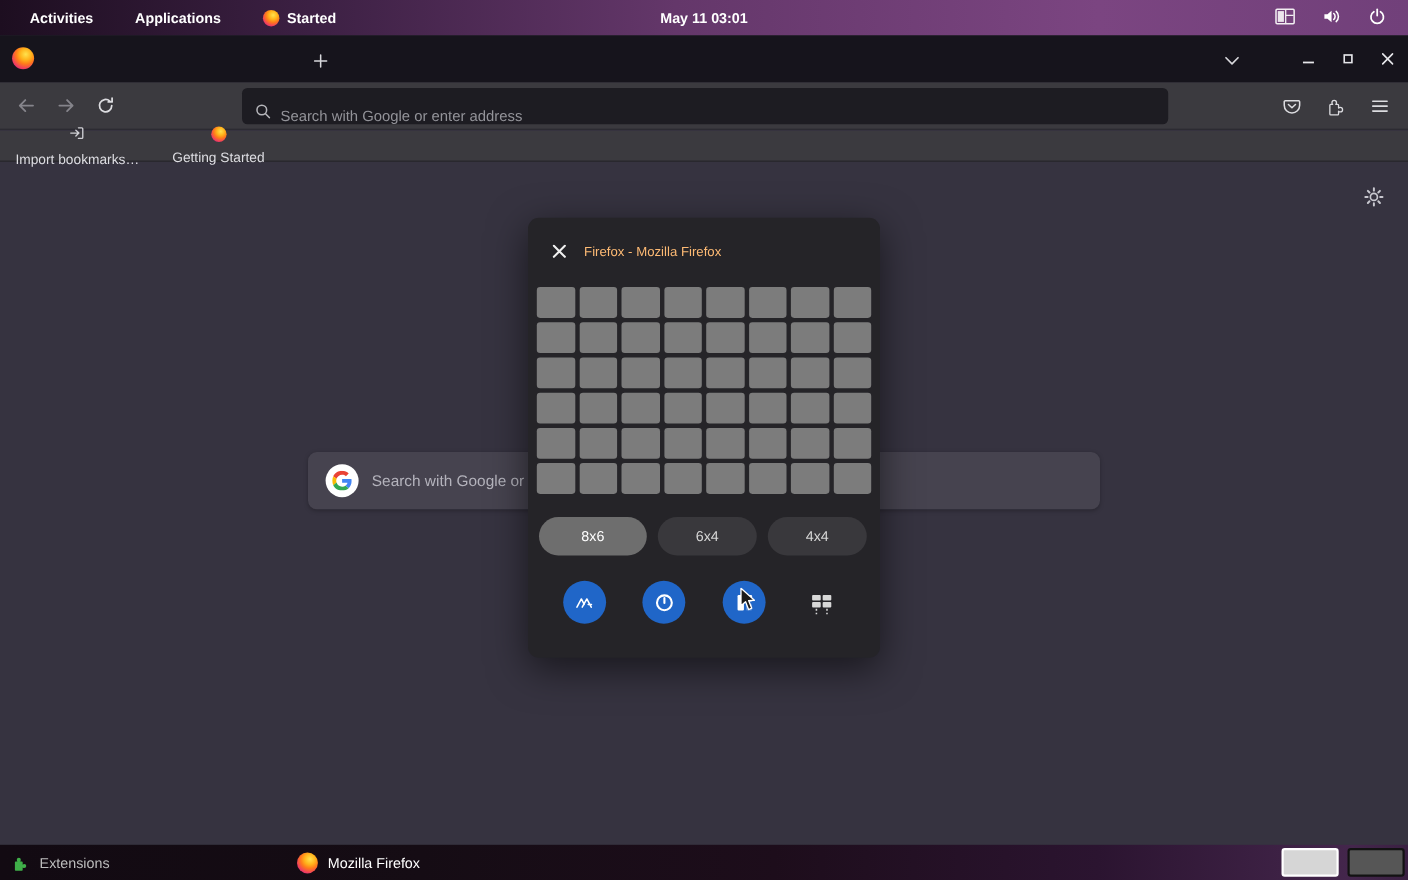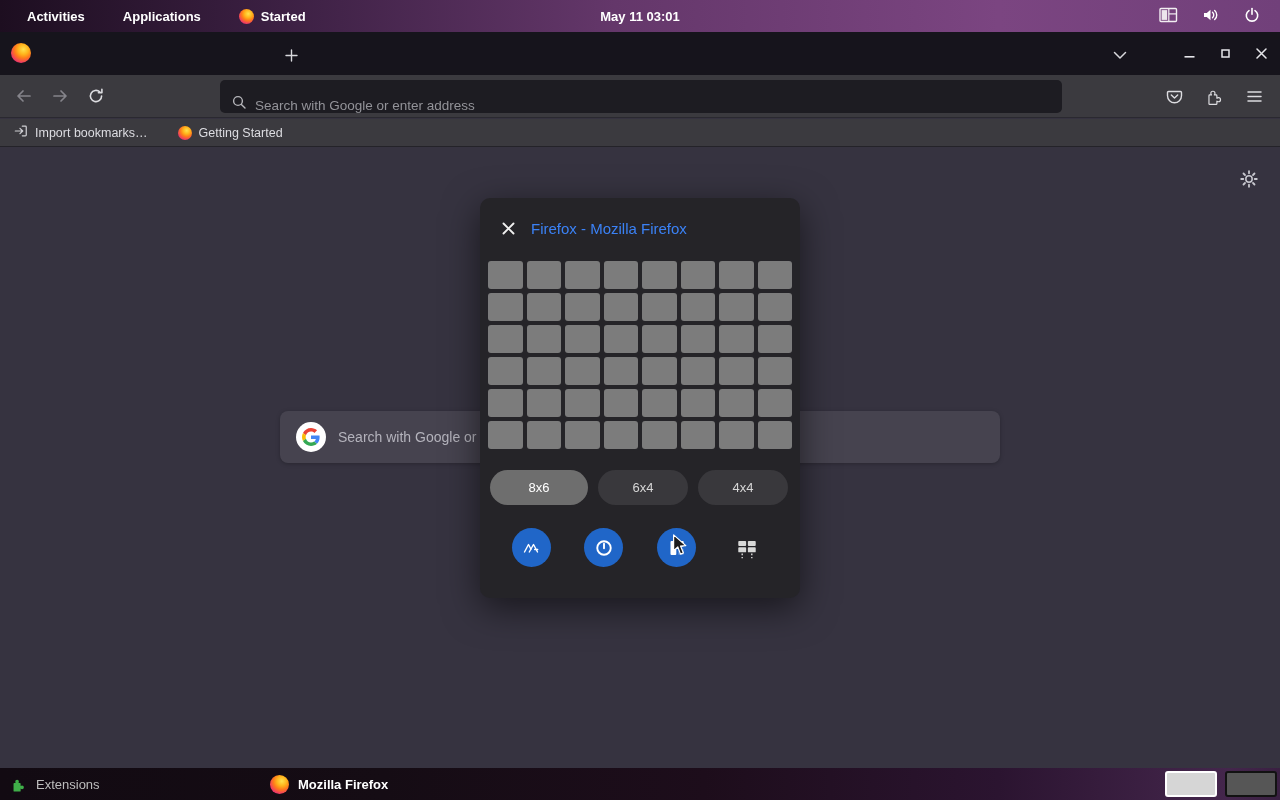--- a/index.html
+++ b/index.html
@@ -41,58 +41,58 @@
     display:flex; align-items:flex-end; padding:0 12px; gap:9px; }
   .urlbar input { background:transparent; border:none; outline:none; color:#e0e0e0; font-size:13.5px;
     font-family:"Liberation Sans",sans-serif; width:100%; }
   .urlbar input::placeholder { color:#939399; opacity:1; }
   .nav-right { position:absolute; right:10px; top:0; height:43px; display:flex; align-items:center; gap:8px; }
   .nav-right .nav-btn { margin-left:0; }
 
   
   .bookmarksbar { position:absolute; top:119px; left:0; width:1280px; height:28px; background:#3b3a3f;
     display:flex; align-items:center; color:#dddde2; font-size:12.5px; z-index:30; border-bottom:1px solid #242329; }
-  .bm-item { display:flex; align-items:center; gap:7px; padding:3px 8px; border-radius:4px; margin-left:6px; }
+  .bm-item { display:flex; align-items:center; gap:7px; padding:3px 8px; border-radius:4px; margin-left:6px;flex-direction:column; }
 
   
   .content { position:absolute; top:147px; left:0; width:1280px; height:621px; background:#363340; z-index:10; }
   .gear-btn { position:absolute; right:21px; top:22px; width:20px; height:20px; }
   .search-pill { position:absolute; left:280px; top:264px; width:720px; height:52px; background:#46434f;
     border-radius:8px; display:flex; align-items:center; padding:0 16px; gap:12px; box-shadow:0 1px 4px rgba(0,0,0,.25); }
   .g-circle { width:30px; height:30px; background:#fff; border-radius:50%; display:flex; align-items:center; justify-content:center; flex:none; }
   .search-pill input { background:transparent; border:none; outline:none; width:100%; font-size:14px;
     font-family:"Liberation Sans",sans-serif; color:#c9c9cf; }
   .search-pill input::placeholder { color:#b4b3bc; opacity:1; }
 
   
   .dialog { position:absolute; left:480px; top:51px; width:320px; height:400px; background:#252428;
     border-radius:10px; box-shadow:0 10px 36px rgba(0,0,0,.55); z-index:20; }
   .dialog-header { height:61px; display:flex; align-items:center; padding-left:18px; gap:13px; }
   .dialog-close { width:20px; height:20px; display:flex; align-items:center; justify-content:center; }
-  .dialog-title { color:#3b82f6; font-size:15px; }
+  .dialog-title { color:#fdba74; font-size:12px; }
   .tile-grid { position:absolute; left:8px; top:63px; width:304px; height:188px; display:grid; gap:4px; }
   .cell { background:#7c7c7c; border-radius:3px; }
   .size-row { position:absolute; left:10px; top:272px; display:flex; gap:10px; }
   .size-btn { height:35px; width:90px; border:none; border-radius:18px; background:#39383c; color:#d6d6d6;
     font-size:13px; font-family:"Liberation Sans",sans-serif; }
   .size-btn:first-child { width:98px; }
   .size-btn.selected { background:#6e6e6e; color:#fff; }
   .blue-circle { position:absolute; top:330px; width:39px; height:39px; border-radius:50%; background:#2066c8;
     display:flex; align-items:center; justify-content:center; }
   .plain-icon-btn { position:absolute; top:333px; width:34px; height:34px; display:flex; align-items:center; justify-content:center; }
 
   
   .cursor { position:absolute; left:672px; top:534px; z-index:60; }
 
   
   .taskbar { position:absolute; top:768px; left:0; width:1280px; height:32px;
     background:linear-gradient(90deg,#120a12 0%,#150c14 30%,#1d0d1b 55%,#2b1430 78%,#44264c 96%,#3a2042 100%);
     display:flex; align-items:center; z-index:40; }
   .task-ext { display:flex; align-items:center; gap:9px; margin-left:10px; color:#bdbdbd; font-size:13px; }
-  .task-win { position:absolute; left:270px; display:flex; align-items:center; gap:9px; color:#fff; font-size:13px; font-weight:bold; }
+  .task-win { position:absolute; left:270px; display:flex; align-items:center; gap:9px; color:#fff; font-size:13px; font-weight:normal; }
   .ws-wrap { position:absolute; right:3px; top:3px; display:flex; gap:8px; }
   .ws { width:52px; height:26px; border-radius:3px; }
   .ws.active { background:#d6d6d6; border:2px solid #fff; }
   .ws.inactive { background:#565656; border:2px solid #121212; }
 </style>
 </head>
 <body>
 
 <div class="screen">
 

